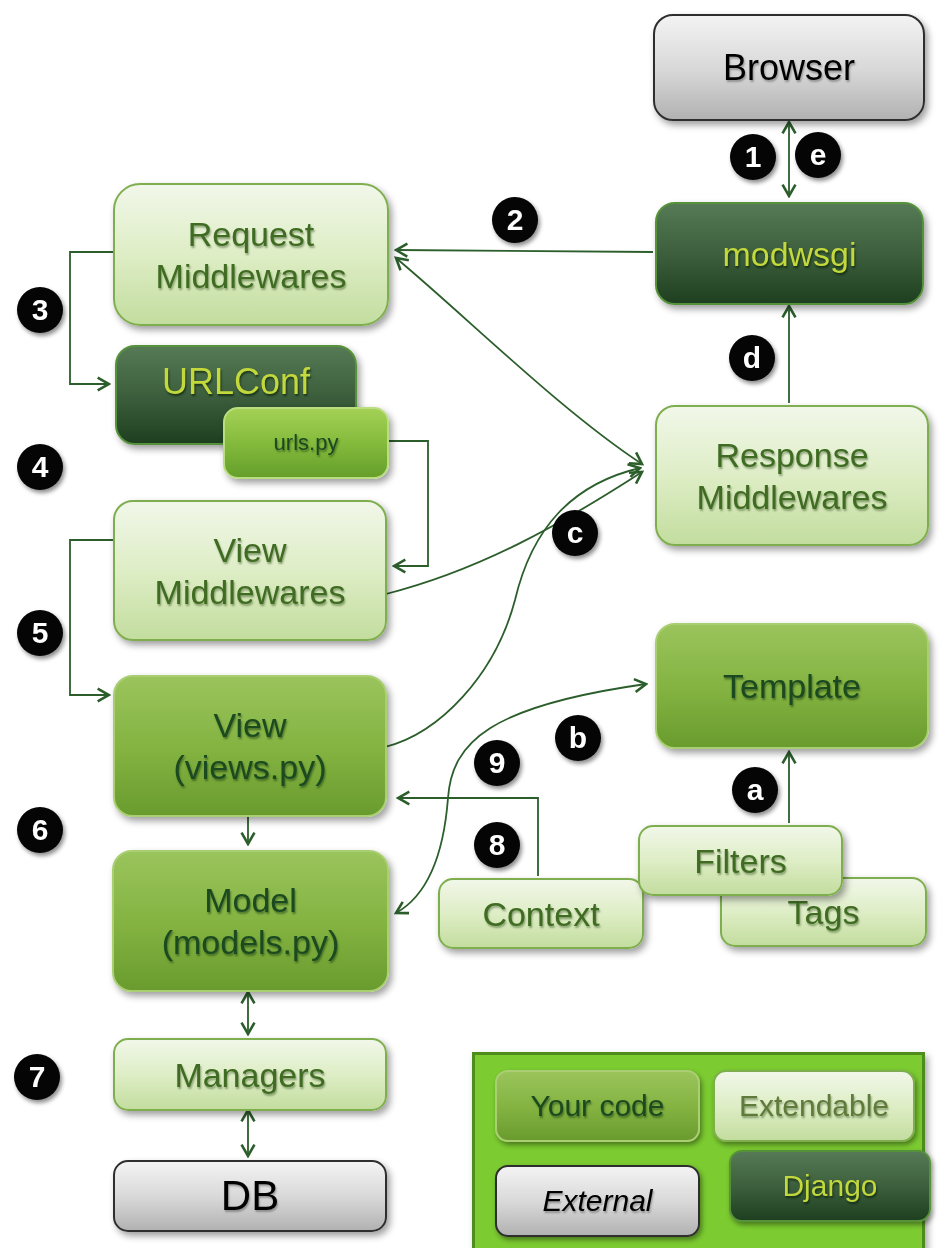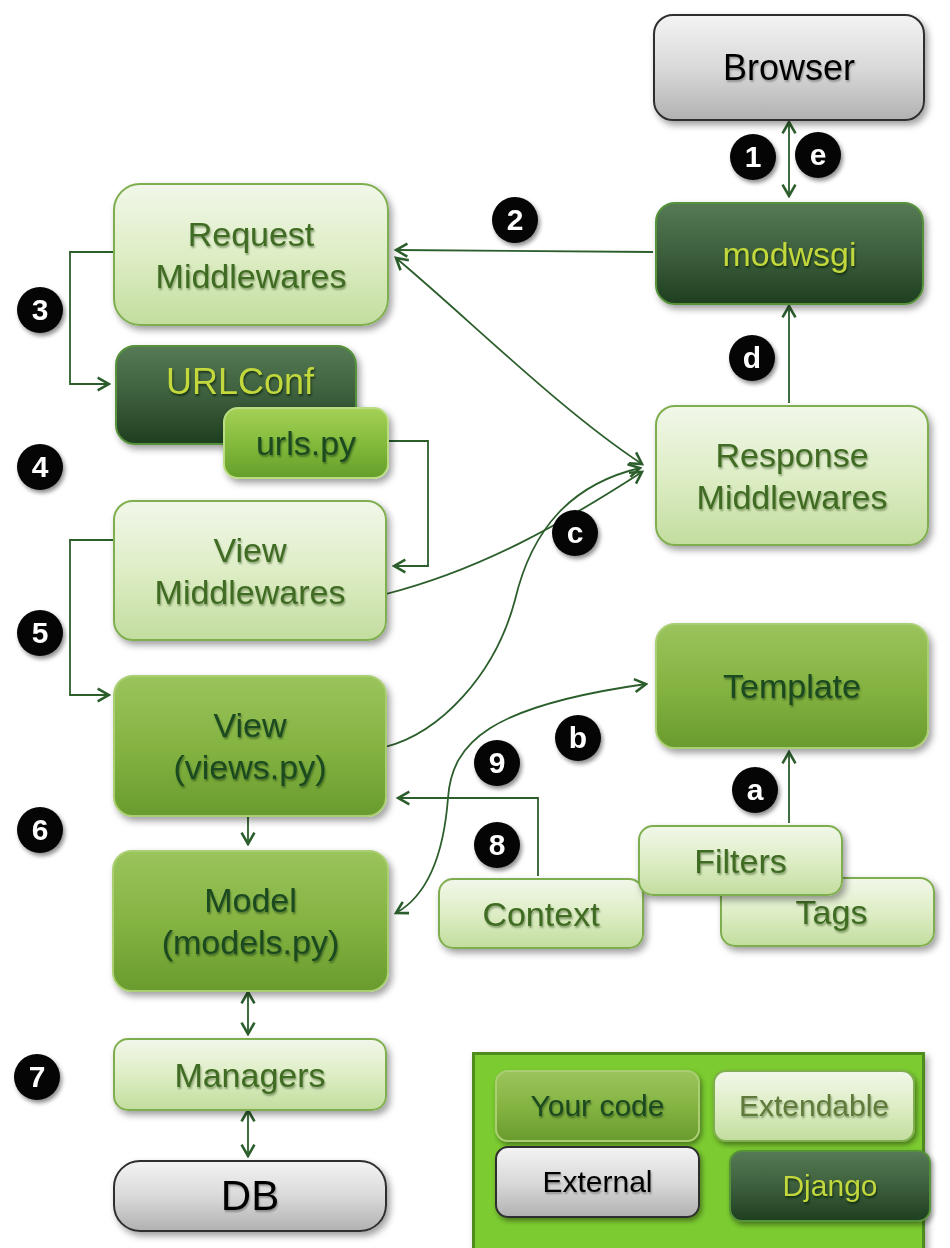--- a/index.html
+++ b/index.html
@@ -52,23 +52,23 @@
     box-shadow:3px 4px 7px rgba(0,0,0,0.35);z-index:5;
   }
   .legend-item{
     position:absolute;width:201px;height:68px;border-radius:13px;
     display:flex;align-items:center;justify-content:center;
     font-size:30px;box-shadow:2px 3px 5px rgba(0,0,0,0.4);
   }
   .legend-item.light{color:#5f7a3a;}
   svg#connectors{position:absolute;left:0;top:0;z-index:10;}
   .node{z-index:15;}
-  .node.under{z-index:14;padding-left:8px;}
+  .node.under{z-index:14;}
   .node.over{z-index:16;}
-  #db-node{font-size:42px;border-radius:27px;}
+  #db-node{font-size:42px;}
   #urlconf-node{font-size:36px;}
 </style>
 </head>
 <body>
 
 <div id="canvas">
 
   <svg id="connectors" width="950" height="1248" viewBox="0 0 950 1248">
     <defs>
       <marker id="arr" viewBox="0 0 10 10" refX="8.5" refY="5" markerWidth="9" markerHeight="9" orient="auto-start-reverse">
@@ -106,21 +106,21 @@
     <div>
       <span class="ln">Request</span>
       <span class="ln">Middlewares</span>
     </div>
   </div>
 
   <div class="box dark node under" id="urlconf-node" style="left:115px;top:345px;width:242px;height:100px;align-items:flex-start;padding-top:14px;box-sizing:border-box;">
     <span>URLConf</span>
   </div>
 
-  <div class="box bright small node over" style="left:223px;top:407px;width:162px;height:68px;font-size:34px;">
+  <div class="box bright small node over" style="left:223px;top:407px;width:162px;height:68px;font-size:22px;">
     <span>urls.py</span>
   </div>
 
   <div class="box light node" style="left:113px;top:500px;width:270px;height:137px;">
     <div>
       <span class="ln">View</span>
       <span class="ln">Middlewares</span>
     </div>
   </div>
 
@@ -212,21 +212,21 @@
       <span>d</span>
     </div>
 
   <div id="legend">
     <div class="legend-item medium" style="left:20px;top:15px;">
       <span>Your code</span>
     </div>
     <div class="legend-item light" style="left:238px;top:15px;width:198px;">
       <span>Extendable</span>
     </div>
-    <div class="legend-item gray" style="left:20px;top:91px;">
+    <div class="legend-item gray" style="left:20px;top:110px;font-style:italic;">
       <span>External</span>
     </div>
     <div class="legend-item dark" style="left:254px;top:95px;width:198px;">
       <span>Django</span>
     </div>
   </div>
 
 </div>
 
 </body></html>

